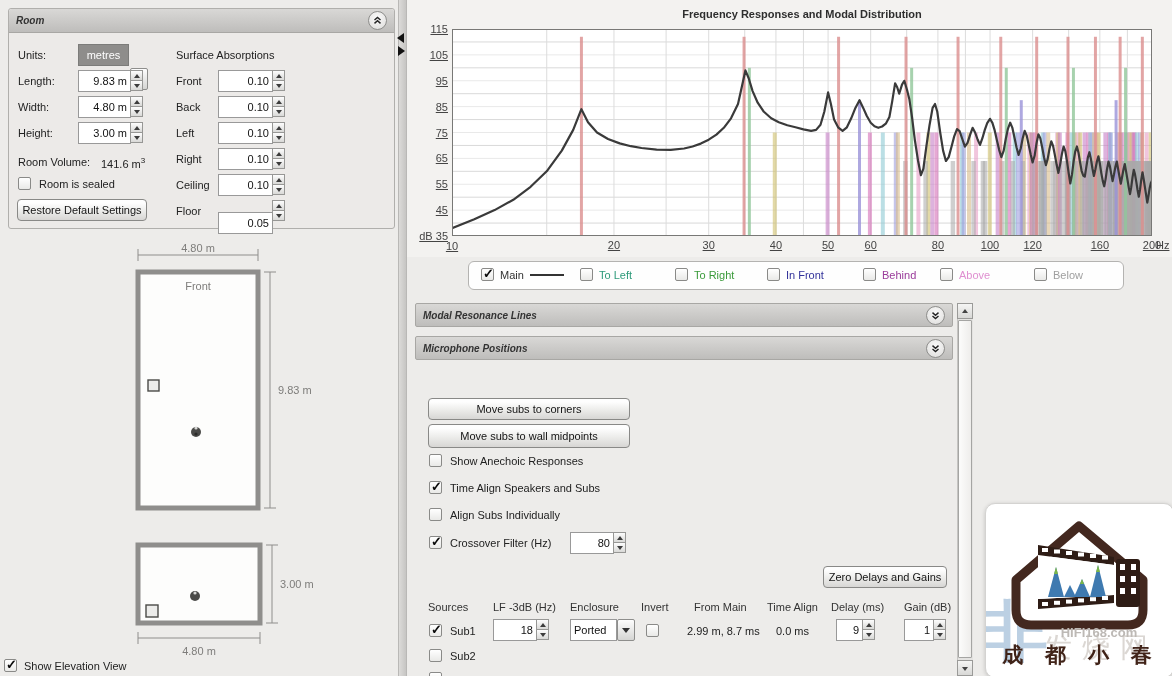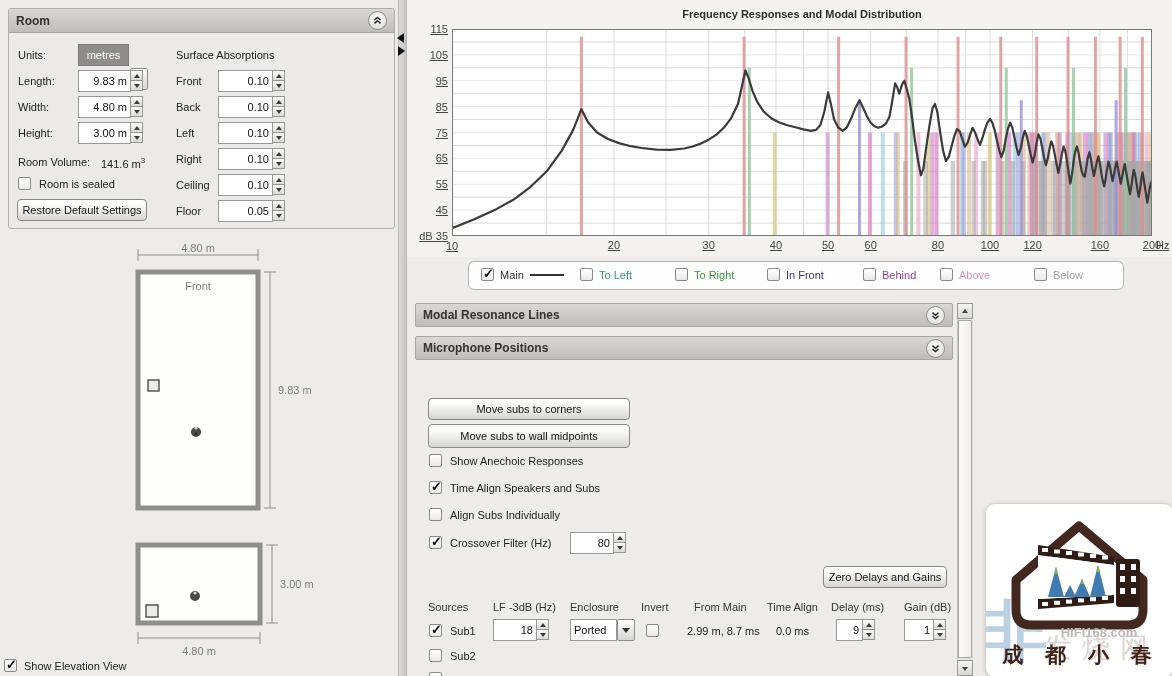--- a/index.html
+++ b/index.html
@@ -4,21 +4,21 @@
 <style>
   html,body{margin:0;padding:0;}
   body{width:1172px;height:676px;position:relative;overflow:hidden;
        background:#edecea;font-family:"Liberation Sans",sans-serif;font-size:11px;color:#222;}
   #stage{position:absolute;inset:0;}
   .abs{position:absolute;box-sizing:border-box;}
   
   .panel{position:absolute;border:1px solid #b0afac;border-radius:3px;background:#eceae8;box-sizing:border-box;}
   .panel-header,.acc-header{background:linear-gradient(#d9d8d6,#bebdbb);border-bottom:1px solid #a8a7a4;
        display:flex;align-items:center;justify-content:space-between;padding:0 7px;
-       font-size:12px;font-weight:bold;color:#333;box-sizing:border-box;}
+       font-size:10px;font-weight:bold;color:#333;box-sizing:border-box;font-style:italic;}
   .panel-header{height:24px;border-radius:3px 3px 0 0;}
   .acc-header{position:absolute;left:415px;width:538px;height:24px;border:1px solid #a8a7a4;border-radius:2px;}
   .chev-btn{width:17px;height:17px;border-radius:50%;border:1px solid #8e8e8c;
        background:radial-gradient(circle at 50% 35%,#fafafa,#dddcda);display:flex;align-items:center;justify-content:center;}
   .chev-btn svg{display:block;}
   
   .tfield{border:1px solid #999;background:#fff;font-family:"Liberation Sans",sans-serif;font-size:11px;
        text-align:right;padding:0 3px;height:22px;box-sizing:border-box;color:#111;}
   .tfield.left{text-align:left;}
   .numfield{position:absolute;display:flex;}
@@ -154,21 +154,21 @@
         <div class="lbl" style="left: 167px; top: 170px;">Ceiling</div>
         <div class="numfield" style="left: 209px; top: 165px;">
           <input class="tfield" readonly="" value="0.10" style="width: 55px;">
           <span class="spin">
             <s class="u"></s>
             <s class="d"></s>
           </span>
         </div>
         <div class="lbl" style="left: 167px; top: 196px;">Floor</div>
         <div class="numfield" style="left: 209px; top: 191px;">
-          <input class="tfield" readonly="" value="0.05" style="width: 55px;">
+          <input class="tfield" readonly="" value="0.05" style="width: 55px; margin-top: 12px;">
           <span class="spin">
             <s class="u"></s>
             <s class="d"></s>
           </span>
         </div>
       </div>
   </div>
 
   <svg class="abs" style="left:110px;top:243px;" width="220" height="292">
     <line x1="28" y1="12" x2="148" y2="12" stroke="#8f8e8c"></line>

